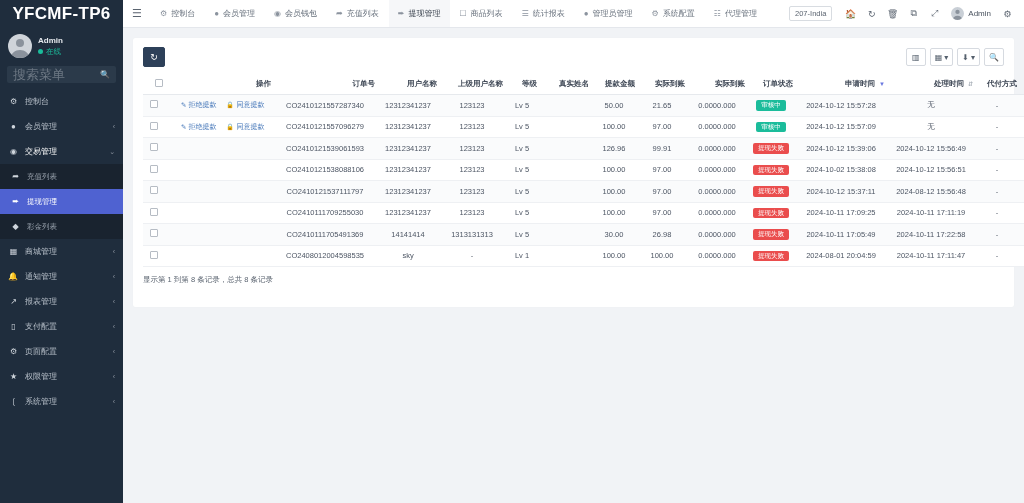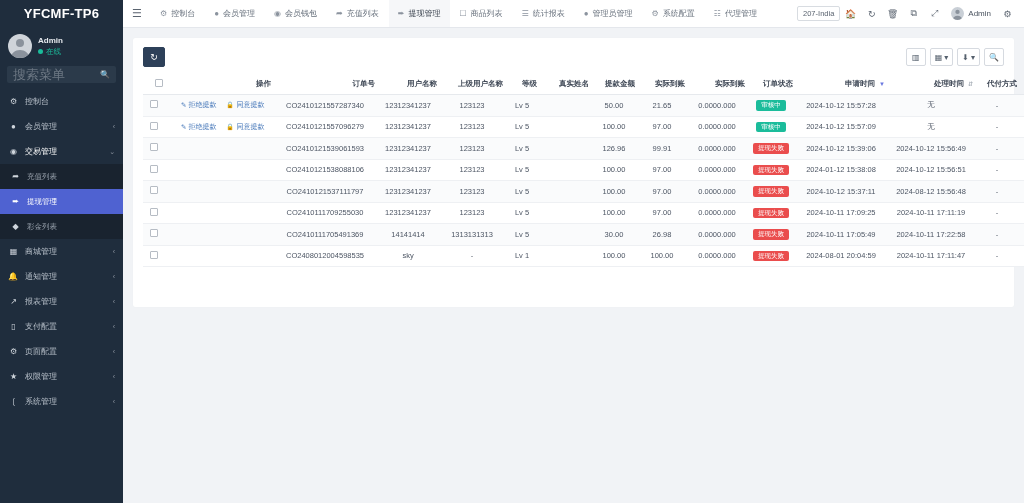--- a/index.html
+++ b/index.html
@@ -16,21 +16,21 @@
     width: 123px; height: 503px;
     background: #1f2d3d;
     flex: 0 0 123px;
     display: flex; flex-direction: column;
     overflow: hidden;
   }
   .brand {
     height: 28px; line-height: 28px;
     text-align: center;
     color: #ffffff;
-    font-size: 13px;
+    font-size: 17px;
     font-weight: bold;
     letter-spacing: .3px;
     background: #1f2d3d;
   }
   .user-box {
     display: flex; align-items: center;
     padding: 6px 8px 4px 8px;
     gap: 6px;
   }
   .avatar {
@@ -109,21 +109,21 @@
     font-size: 8px; color: #67707c;
     white-space: nowrap; cursor: pointer;
     border-right: 1px solid transparent;
   }
   .tab .ic { font-size: 8px; color: #8b939e; }
   .tab.active { background: #f6f7f9; color: #3a434f; }
   .topright { display: flex; align-items: center; gap: 0; padding-right: 6px; }
   .region-pill {
     border: 1px solid #d8dce1; border-radius: 2px;
     font-size: 7.5px; color: #5b6470;
-    padding: 2px 5px; margin-right: 0;
+    padding: 2px 5px; margin-right: 8px;
     white-space: nowrap;
   }
   .tb-icon {
     width: 21px; height: 28px;
     display: flex; align-items: center; justify-content: center;
     color: #5b6470; font-size: 9px; cursor: pointer;
   }
   .topuser { display: flex; align-items: center; gap: 4px; padding: 0 6px; cursor: pointer; }
   .topuser .av { width: 13px; height: 13px; border-radius: 50%; background: #c9cfd6; display:flex; align-items:flex-end; justify-content:center; overflow:hidden;}
   .topuser .nm { font-size: 8px; color: #4a535f; }
@@ -503,21 +503,21 @@
                 <td></td>
                 <td>CO2410121538088106</td>
                 <td>12312341237</td>
                 <td>123123</td>
                 <td>Lv 5</td>
                 <td></td>
                 <td>100.00</td>
                 <td>97.00</td>
                 <td>0.0000.000</td>
                 <td><span class="badge red">提现失败</span></td>
-                <td>2024-01-12 15:38:08</td>
+                <td>2024-10-02 15:38:08</td>
                 <td>2024-10-12 15:56:51</td>
                 <td>-</td>
                 <td>-</td>
               </tr>
               <tr>
                 <td><span class="cbx"></span></td>
                 <td></td>
                 <td>CO2410121537111797</td>
                 <td>12312341237</td>
                 <td>123123</td>
@@ -579,16 +579,17 @@
                 <td>0.0000.000</td>
                 <td><span class="badge red">提现失败</span></td>
                 <td>2024-08-01 20:04:59</td>
                 <td>2024-10-11 17:11:47</td>
                 <td>-</td>
                 <td>-</td>
               </tr>
             </tbody>
         </table>
 
+        <div class="table-footer">显示第 1 到第 8 条记录，总共 8 条记录</div>
       </div>
     </div>
   </div>
 </div>
 
 </body></html>

